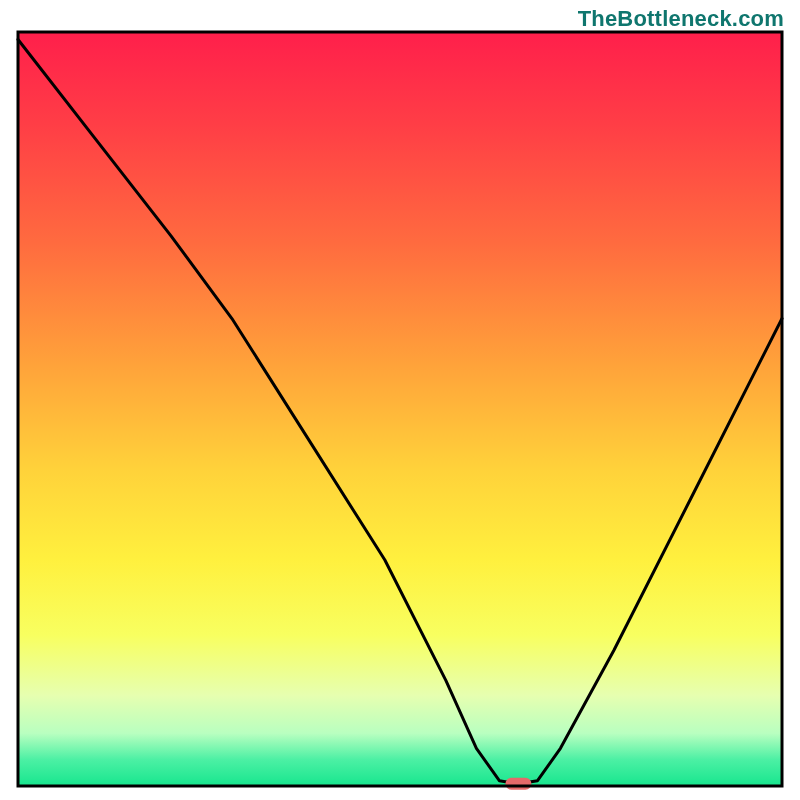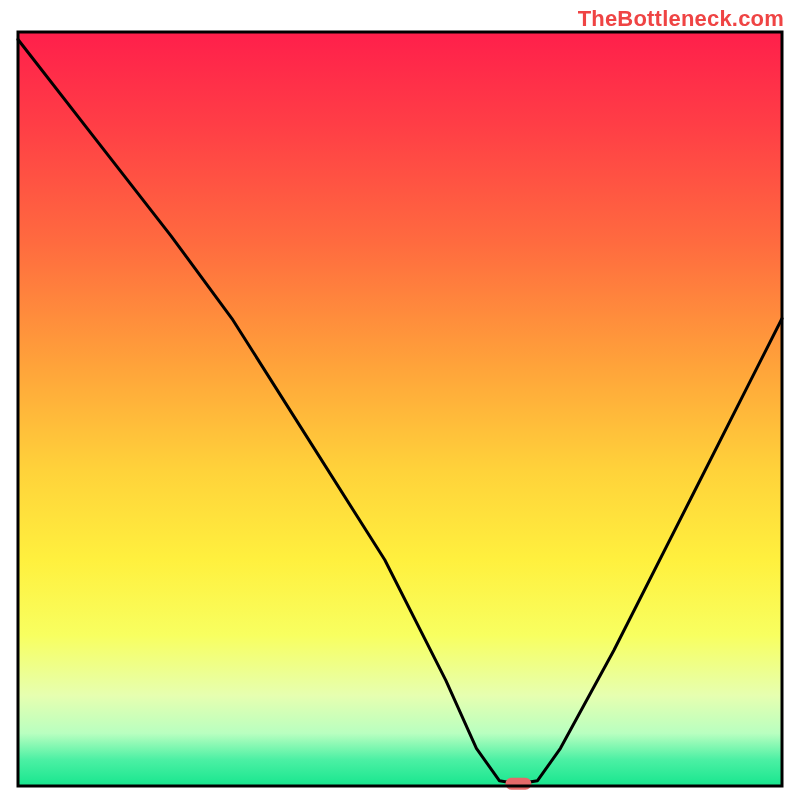--- a/index.html
+++ b/index.html
@@ -14,21 +14,21 @@
     position: relative;
     width: 800px;
     height: 800px;
   }
   .watermark {
     position: absolute;
     top: 6px;
     right: 16px;
     font-size: 22px;
     font-weight: 600;
-    color: #ef4444;
+    color: #0f766e;
     letter-spacing: 0.2px;
   }
   svg {
     display: block;
   }
 </style>
 </head>
 <body>
 
 <div class="container">

